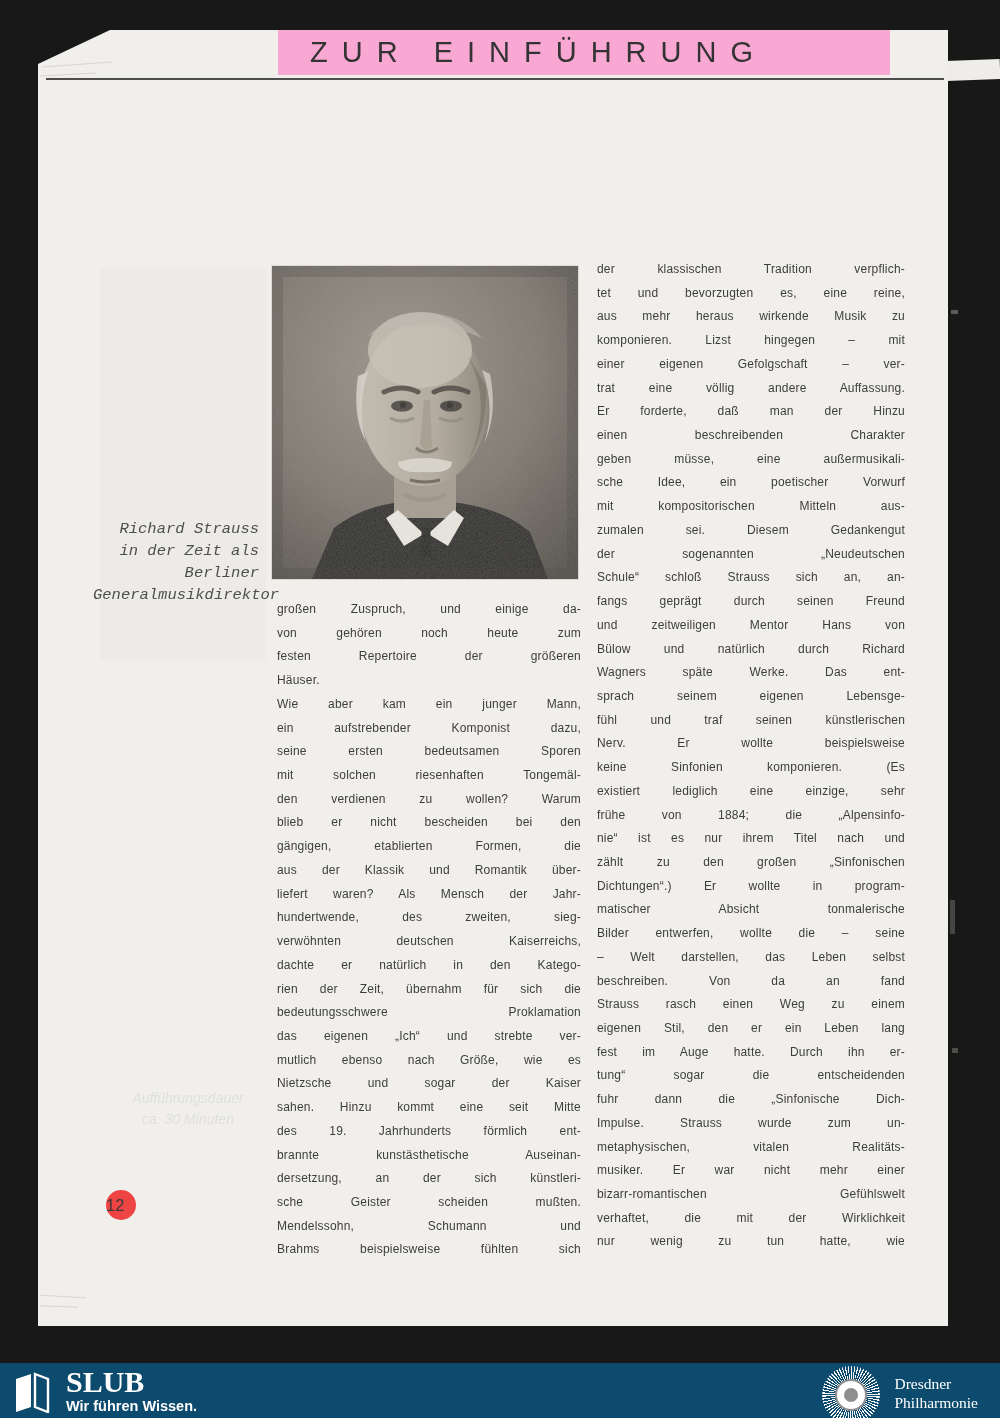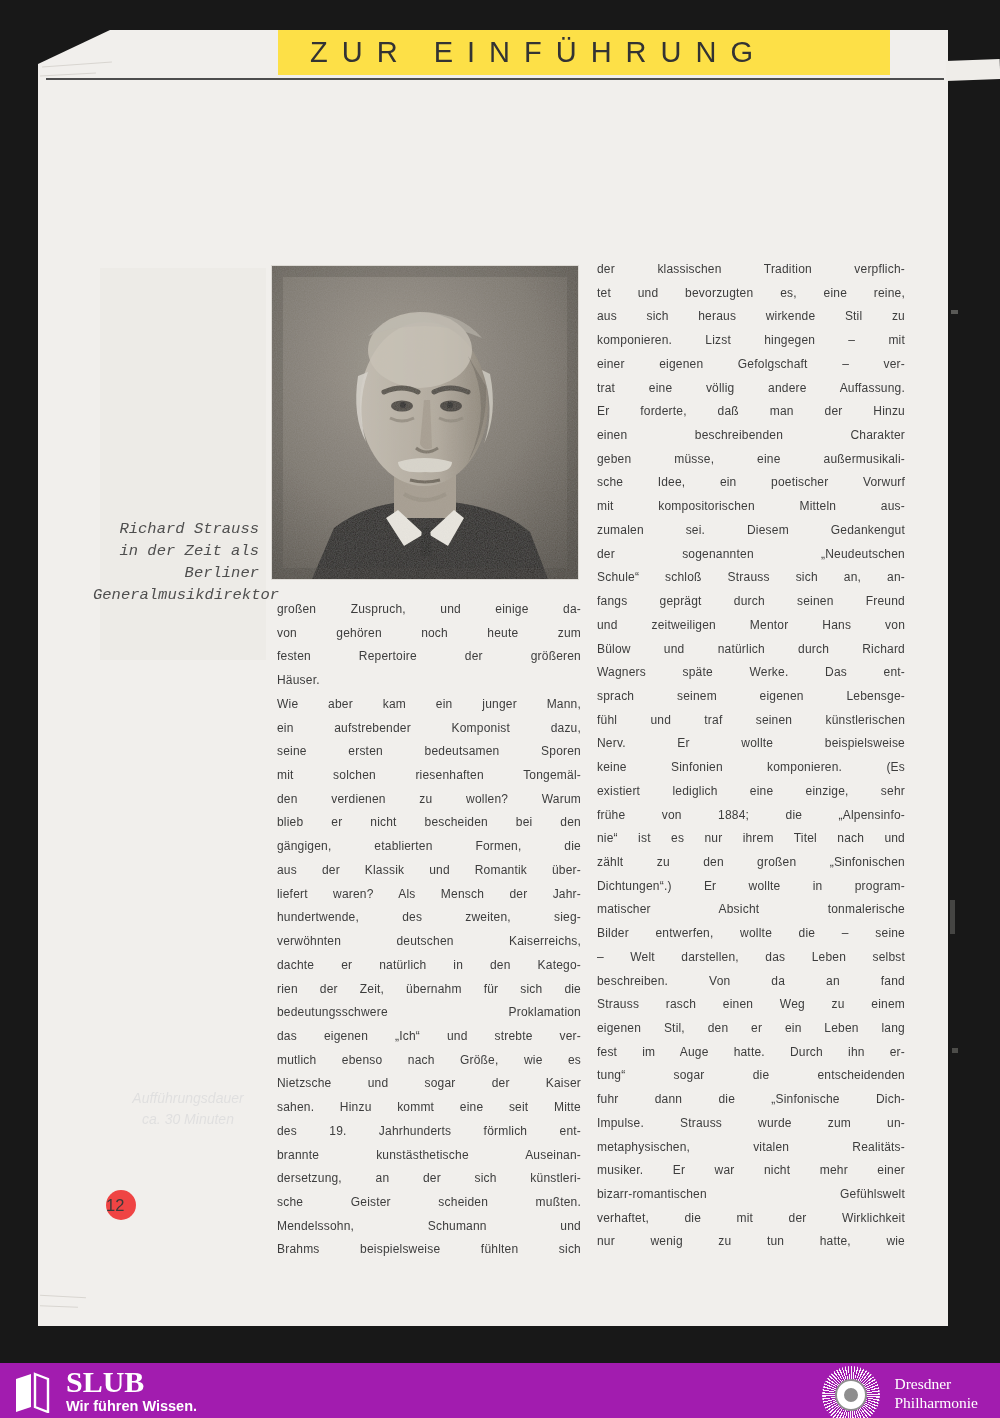--- a/index.html
+++ b/index.html
@@ -5,21 +5,21 @@
   html,body{margin:0;padding:0;background:#181818;}
   .canvas{position:relative;width:1000px;height:1418px;background:#181818;overflow:hidden;
           font-family:"Liberation Sans",sans-serif;}
   
   .page{position:absolute;left:38px;top:30px;width:910px;height:1296px;background:#f1efec;}
   .page-edge-sliver{position:absolute;left:946px;top:60px;width:54px;height:20px;background:#efede9;transform:rotate(-2deg);}
   .corner-cut-tl{position:absolute;left:38px;top:30px;width:0;height:0;
                  border-top:34px solid #181818;border-right:72px solid transparent;}
   .stack-line{position:absolute;background:#d8d5d0;height:1px;}
   
-  .header-bar{position:absolute;left:240px;top:0px;width:612px;height:45px;background:#fde047;
+  .header-bar{position:absolute;left:240px;top:0px;width:612px;height:45px;background:#f9a8d4;
               display:flex;align-items:center;}
   .header-bar span{margin-left:32px;font-size:29px;letter-spacing:14px;color:#333;font-weight:400;white-space:nowrap;}
   .header-rule{position:absolute;left:8px;top:48px;width:898px;height:2px;background:#4d4d4d;}
   
   .bleed-rect{position:absolute;left:62px;top:238px;width:166px;height:392px;background:#e9e7e4;opacity:.55;}
   .bleed-text{position:absolute;left:70px;top:1058px;width:160px;text-align:center;
               font-style:italic;font-size:14px;line-height:21px;color:#7a8294;opacity:.14;}
   
   .photo{position:absolute;left:234px;top:236px;width:306px;height:313px;box-shadow:0 0 0 1px #dddad5;}
   .photo svg{display:block;}
@@ -32,21 +32,21 @@
   .col .tline.end{text-align-last:left;}
   .col.left{left:239px;top:568px;width:304px;}
   .col.right{left:559px;top:228px;width:308px;}
   
   .pagenum{position:absolute;left:68px;top:1160px;width:30px;height:30px;border-radius:50%;
            background:#ef4444;display:flex;align-items:center;
            font-size:16.5px;color:#3a3a3a;}
   
   .speck{position:absolute;background:#9a9a94;}
   
-  .footer{position:absolute;left:0;top:1363px;width:1000px;height:55px;background:#a21caf;
+  .footer{position:absolute;left:0;top:1363px;width:1000px;height:55px;background:#0c4a6e;
           display:flex;align-items:center;}
   .slub{display:flex;align-items:flex-start;margin-left:14px;}
   .slub-icon{margin-top:3px;}
   .slub-text{margin-left:16px;color:#fff;}
   .slub-name{font-family:"Liberation Serif",serif;font-weight:bold;font-size:30px;line-height:28px;}
   .slub-tagline{font-weight:bold;font-size:14.5px;margin-top:2px;}
   .dp{position:absolute;right:22px;top:0;height:59px;display:flex;align-items:center;}
   .sunburst{width:58px;height:58px;border-radius:50%;position:relative;margin-top:4px;
             background:repeating-conic-gradient(rgba(255,255,255,.95) 0deg 2.6deg,rgba(255,255,255,0) 2.6deg 6.2deg);}
   .sunburst::before{content:'';position:absolute;inset:13px;border-radius:50%;background:#8e8e8e;}
@@ -167,21 +167,21 @@
         <div class="tline">des 19. Jahrhunderts förmlich ent-</div>
         <div class="tline">brannte kunstästhetische Auseinan-</div>
         <div class="tline">dersetzung, an der sich künstleri-</div>
         <div class="tline">sche Geister scheiden mußten.</div>
         <div class="tline">Mendelssohn, Schumann und</div>
         <div class="tline">Brahms beispielsweise fühlten sich</div>
       </div>
     <div class="col right">
         <div class="tline">der klassischen Tradition verpflich-</div>
         <div class="tline">tet und bevorzugten es, eine reine,</div>
-        <div class="tline">aus sich heraus wirkende Stil zu</div>
+        <div class="tline">aus mehr heraus wirkende Musik zu</div>
         <div class="tline">komponieren. Lizst hingegen – mit</div>
         <div class="tline">einer eigenen Gefolgschaft – ver-</div>
         <div class="tline">trat eine völlig andere Auffassung.</div>
         <div class="tline">Er forderte, daß man der Hinzu</div>
         <div class="tline">einen beschreibenden Charakter</div>
         <div class="tline">geben müsse, eine außermusikali-</div>
         <div class="tline">sche Idee, ein poetischer Vorwurf</div>
         <div class="tline">mit kompositorischen Mitteln aus-</div>
         <div class="tline">zumalen sei. Diesem Gedankengut</div>
         <div class="tline">der sogenannten „Neudeutschen</div>

